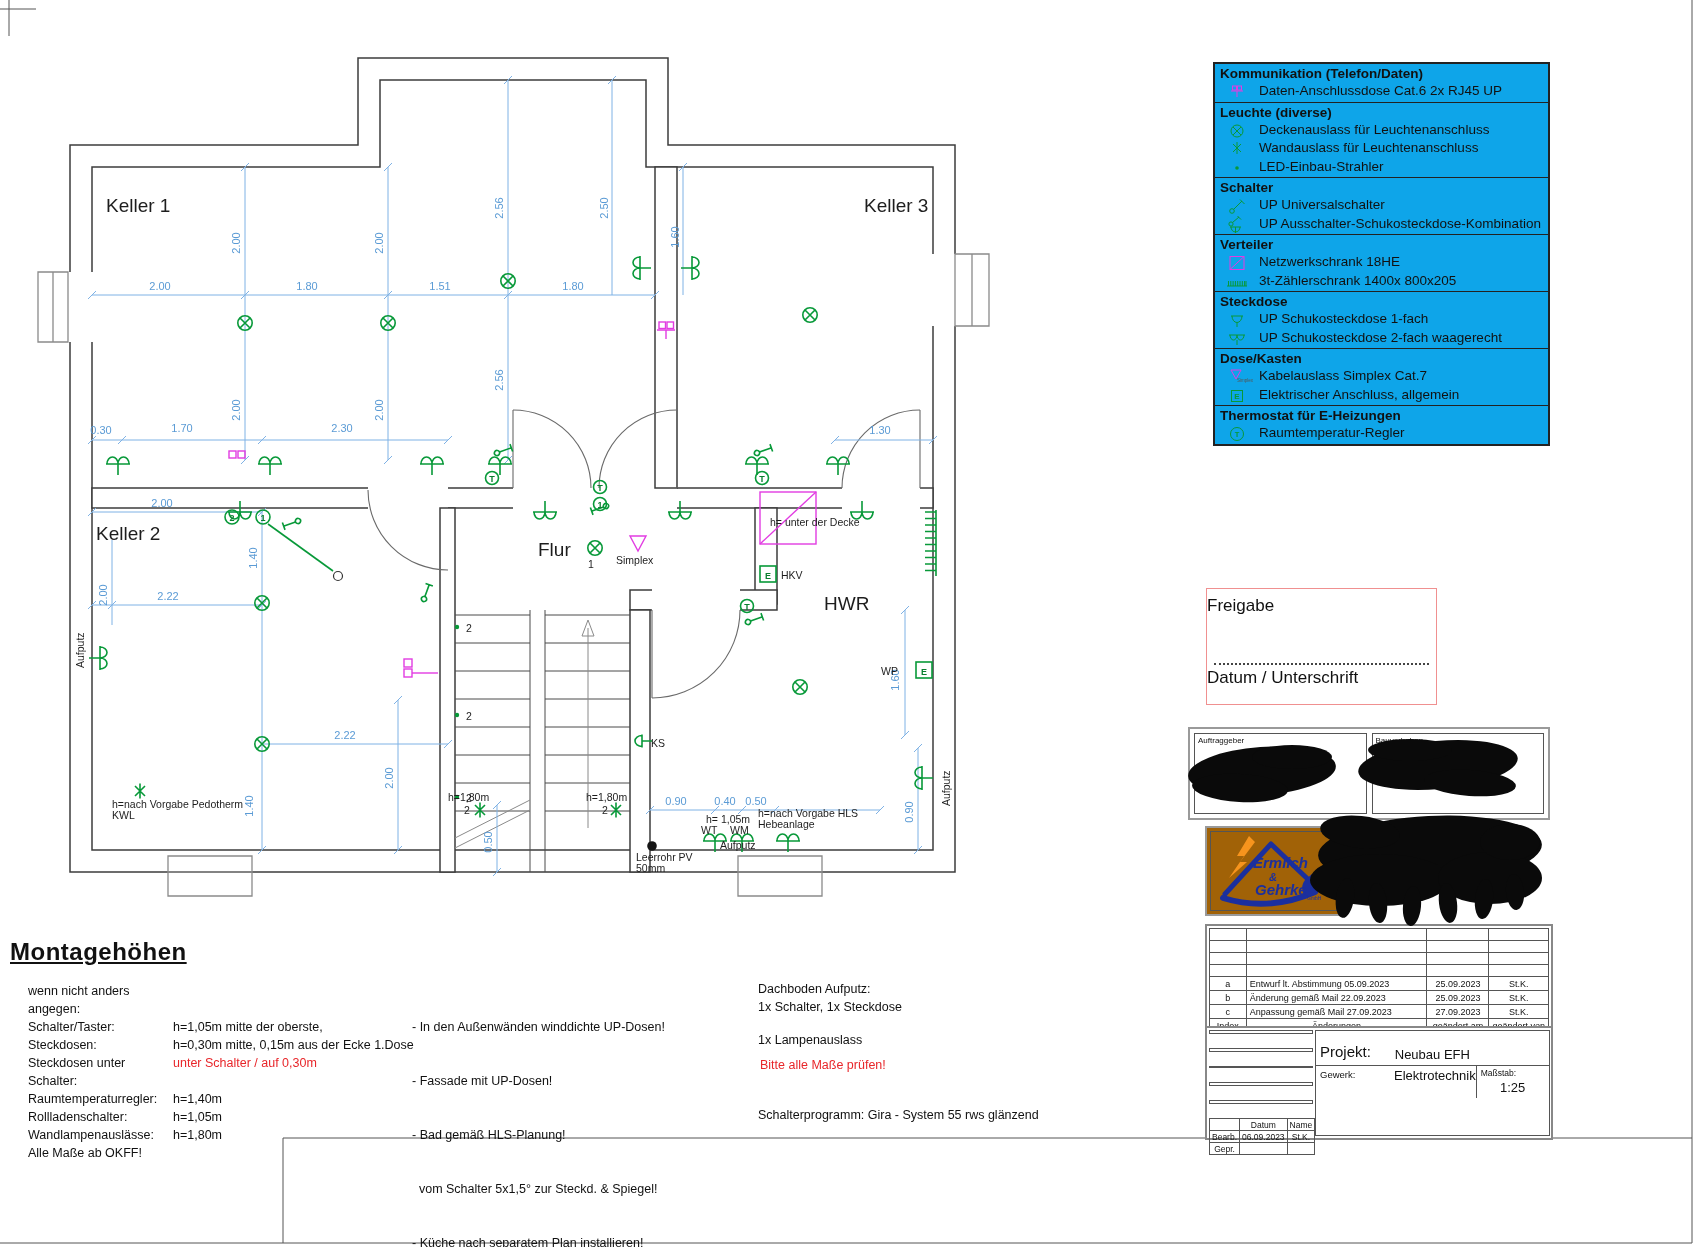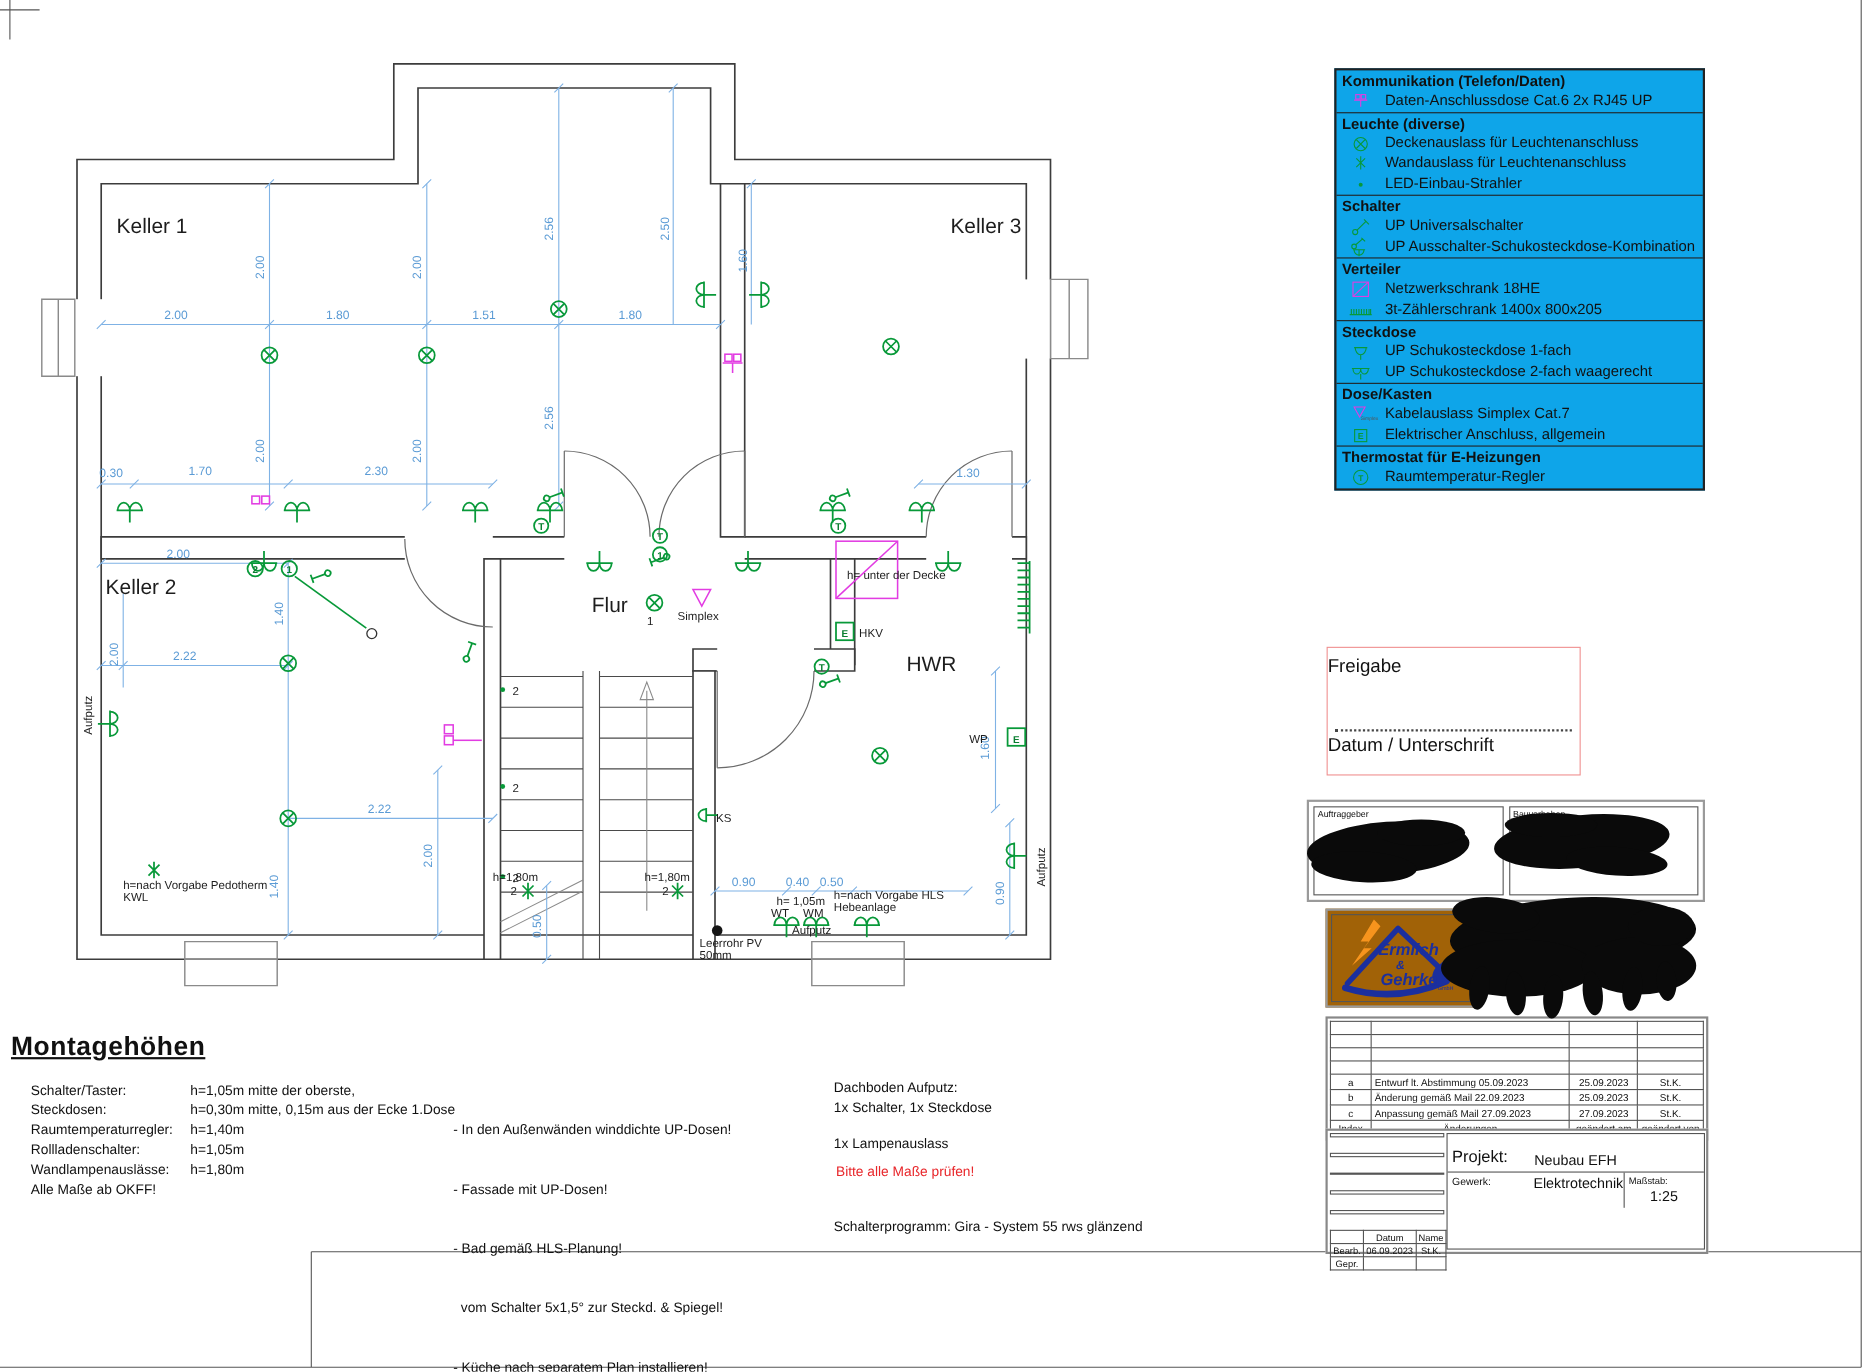--- a/index.html
+++ b/index.html
@@ -580,26 +580,34 @@
         <div class="val">1:25</div>
       </div>
     </div>
   </div>
 </div>
 
 <div id="mont-title" class="abs">Montagehöhen</div>
 
 <div id="mont-left" class="abs">
   <div class="row">
+      <span class="l">wenn nicht anders angegen:</span>
+      <span></span>
+    </div>
+  <div class="row">
       <span class="l">Schalter/Taster:</span>
       <span>h=1,05m mitte der oberste,</span>
     </div>
   <div class="row">
       <span class="l">Steckdosen:</span>
       <span>h=0,30m mitte, 0,15m aus der Ecke 1.Dose</span>
+    </div>
+  <div class="row">
+      <span class="l">Steckdosen unter Schalter:</span>
+      <span class="red">unter Schalter / auf 0,30m</span>
     </div>
   <div class="row">
       <span class="l">Raumtemperaturregler:</span>
       <span>h=1,40m</span>
     </div>
   <div class="row">
       <span class="l">Rollladenschalter:</span>
       <span>h=1,05m</span>
     </div>
   <div class="row">

